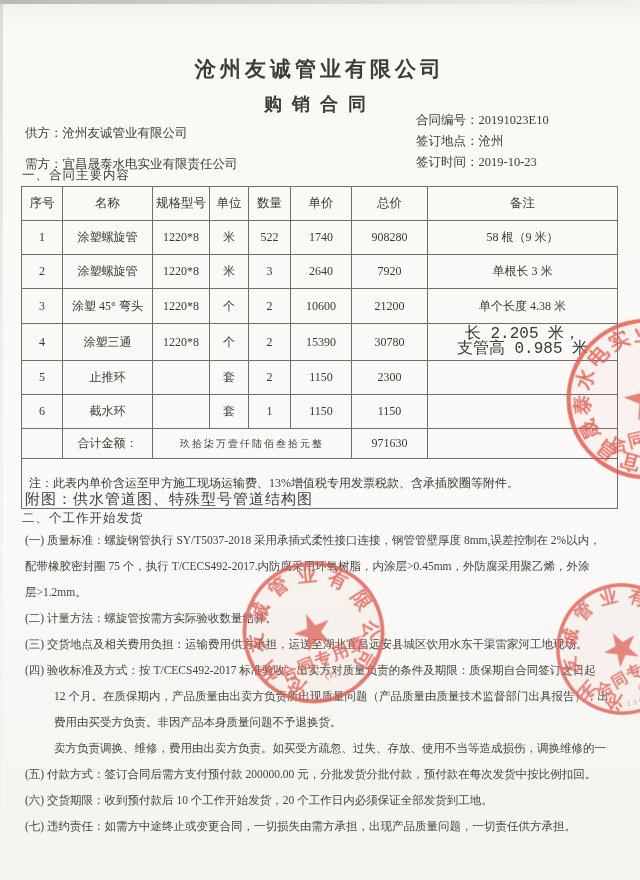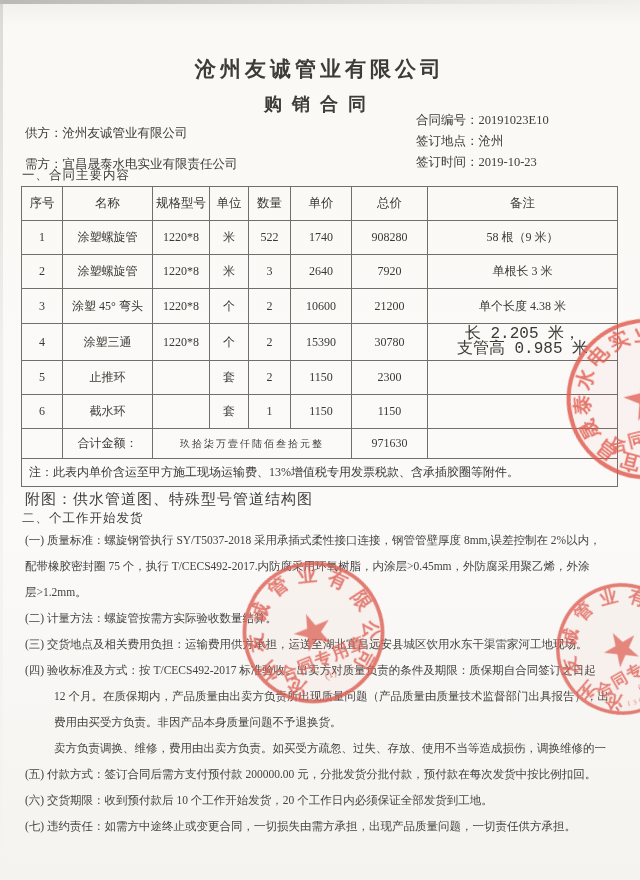--- a/index.html
+++ b/index.html
@@ -18,21 +18,21 @@
   .title{top:55px;left:0;width:100%;text-align:center;font-size:21px;font-weight:600;letter-spacing:4px;}
   .subtitle{top:92px;left:0;width:100%;text-align:center;font-size:18px;font-weight:600;letter-spacing:10px;}
   .meta-left{top:118px;left:25px;font-size:12.5px;line-height:31px;}
   .meta-right{top:110px;left:416px;font-size:12.5px;line-height:21px;}
   .sec-title{font-size:12.5px;font-weight:400;letter-spacing:1px;}
   .sec1{top:167px;left:22px;}
   .sec2{top:510px;left:22px;}
   table.items{position:absolute;top:186px;left:21px;width:596px;border-collapse:collapse;table-layout:fixed;font-size:12px;border-radius:16px;}
   table.items th,table.items td{border:1px solid #716f6a;text-align:center;padding:0 2px;font-weight:normal;color:#3a3934;overflow:hidden;}
   table.items th{font-size:12.5px;}
-  table.items td.note-cell{text-align:left;padding:5px 7px;font-size:12px;}
+  table.items td.note-cell{text-align:left;padding:16px 7px;font-size:12px;}
   table.items td.words{letter-spacing:2px;font-size:10px;}
   .r2line{line-height:15px;font-size:16px;font-family:Liberation Mono, monospace;}
   .attach{top:490px;left:25px;font-size:15px;letter-spacing:1px;}
   .terms{top:527px;left:25px;width:606px;font-size:11.5px;color:#45433f;}
   .tline{height:26px;line-height:26px;white-space:nowrap;}
   .tline.indent{padding-left:29px;}
   .seal{position:absolute;pointer-events:none;filter:blur(.35px);}
   .seal text{font-family:"Liberation Serif","DejaVu Serif",serif;}
 </style>
 </head>

